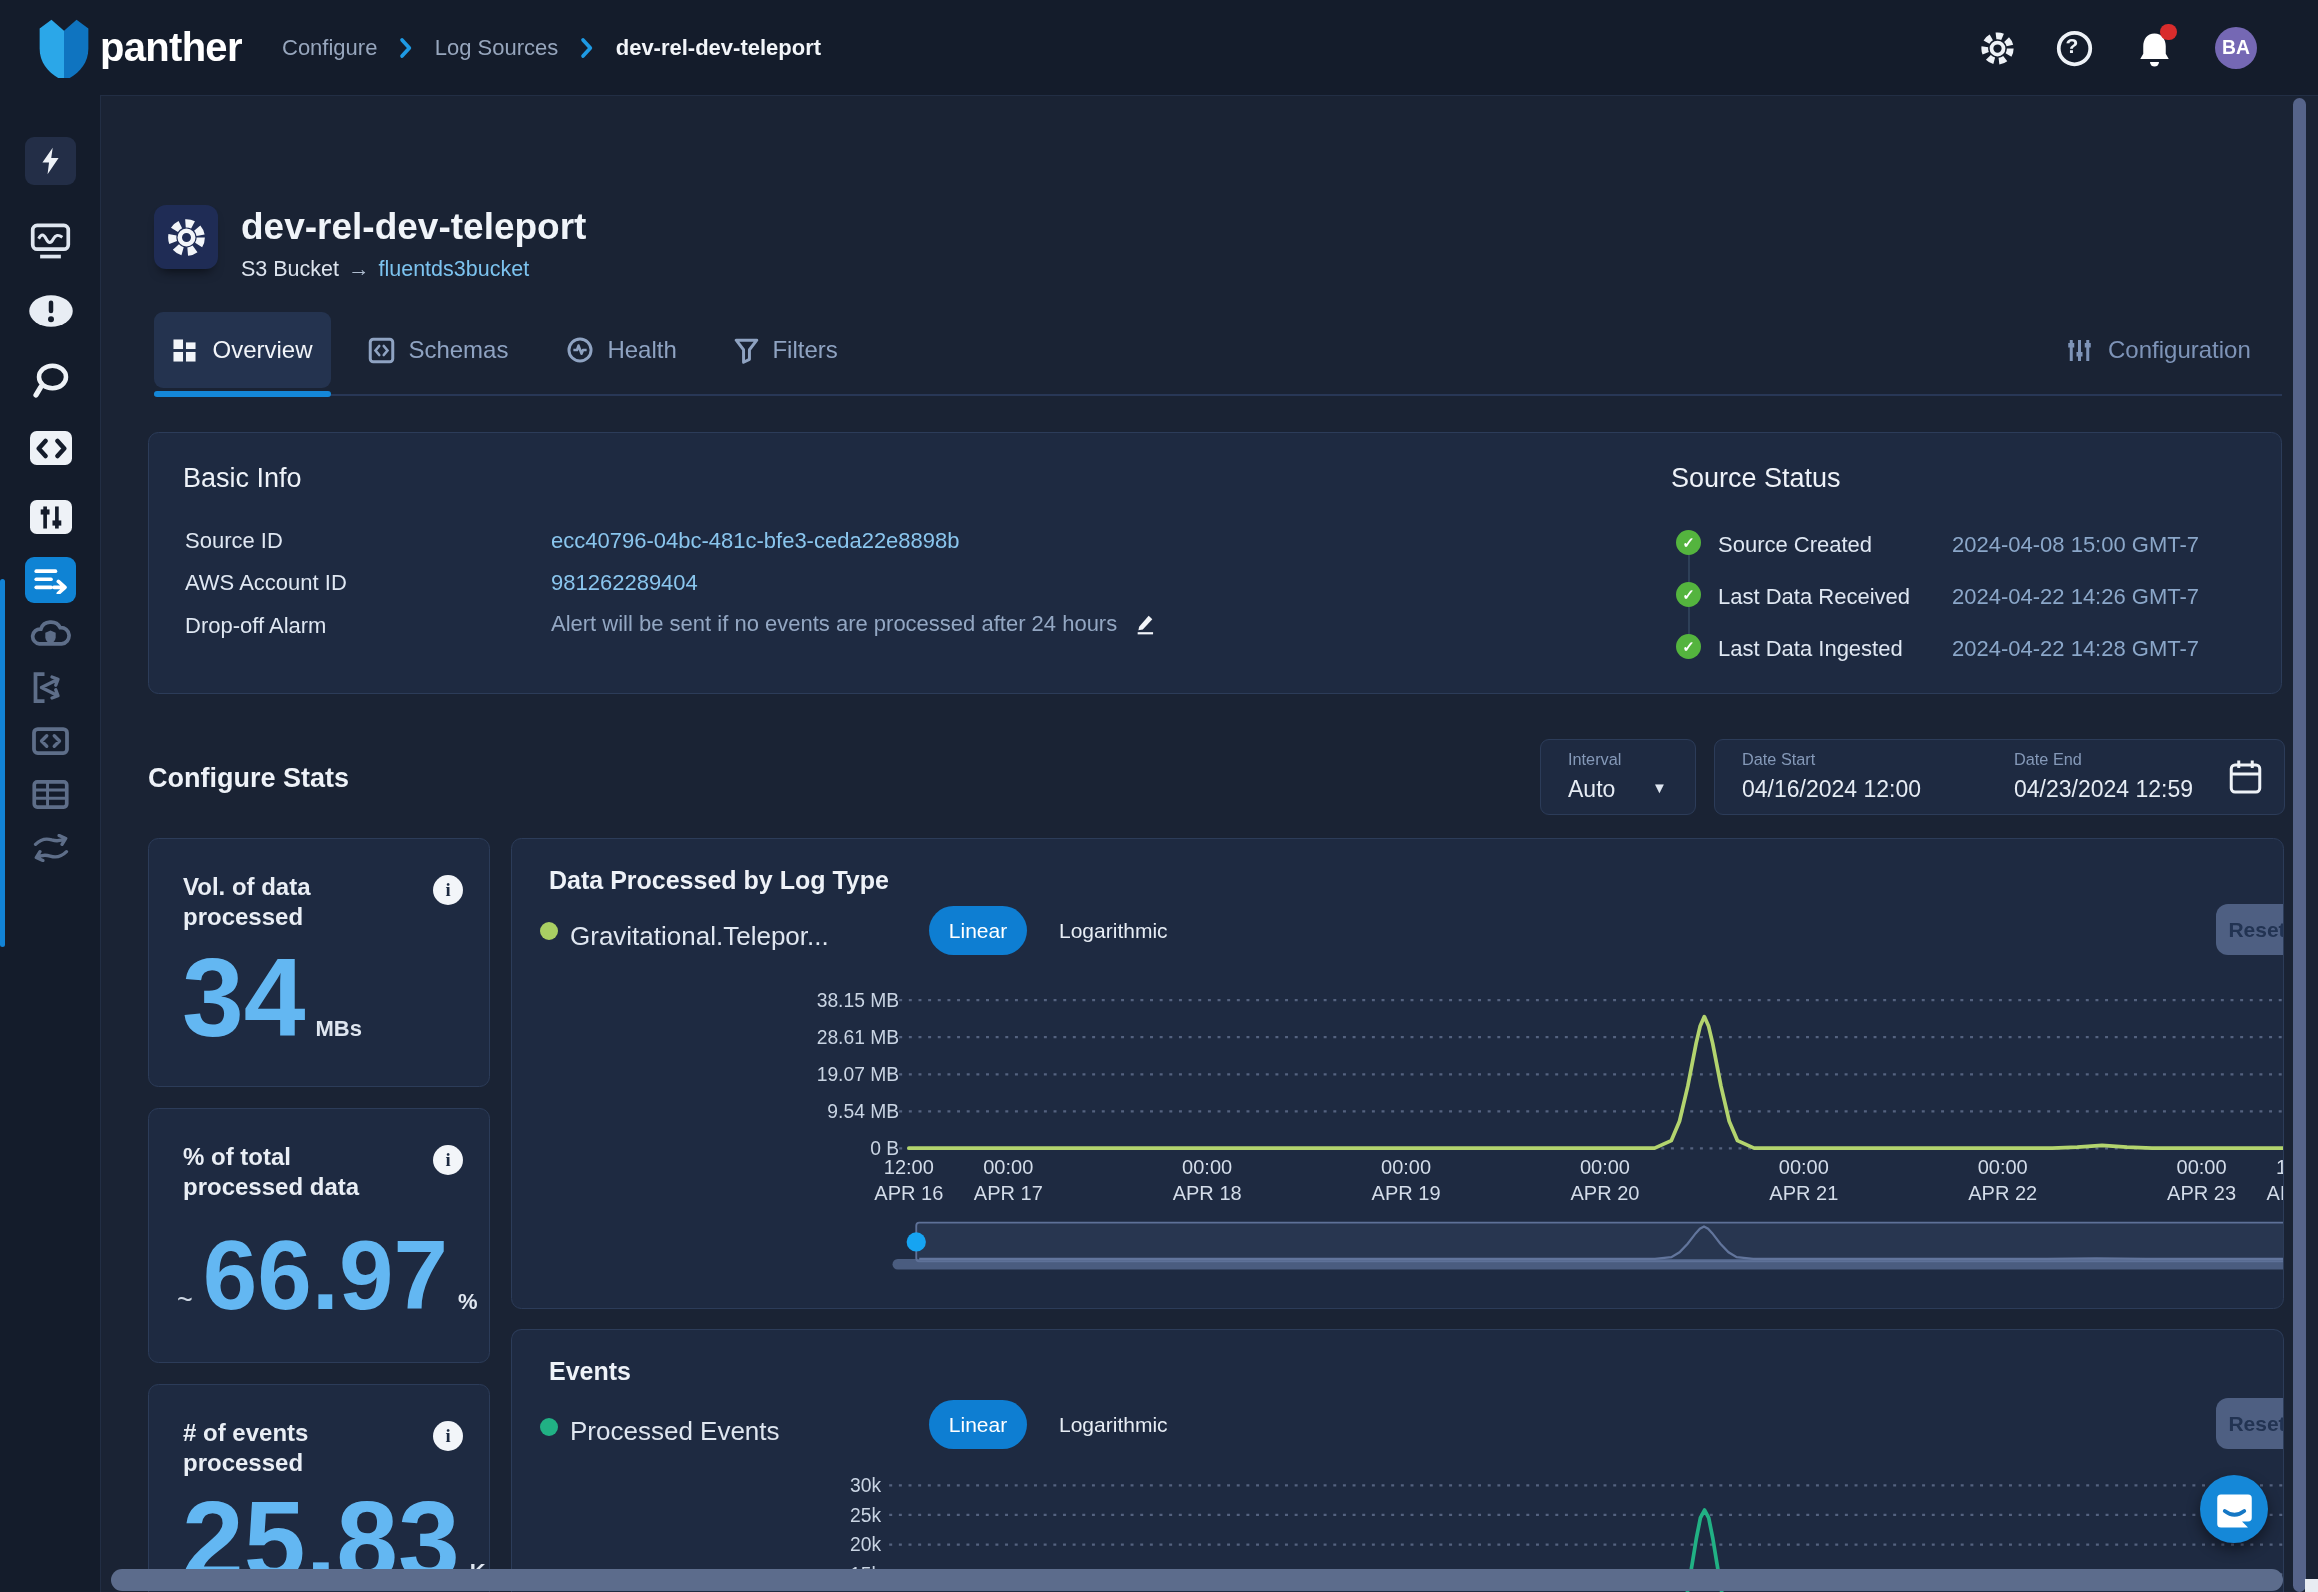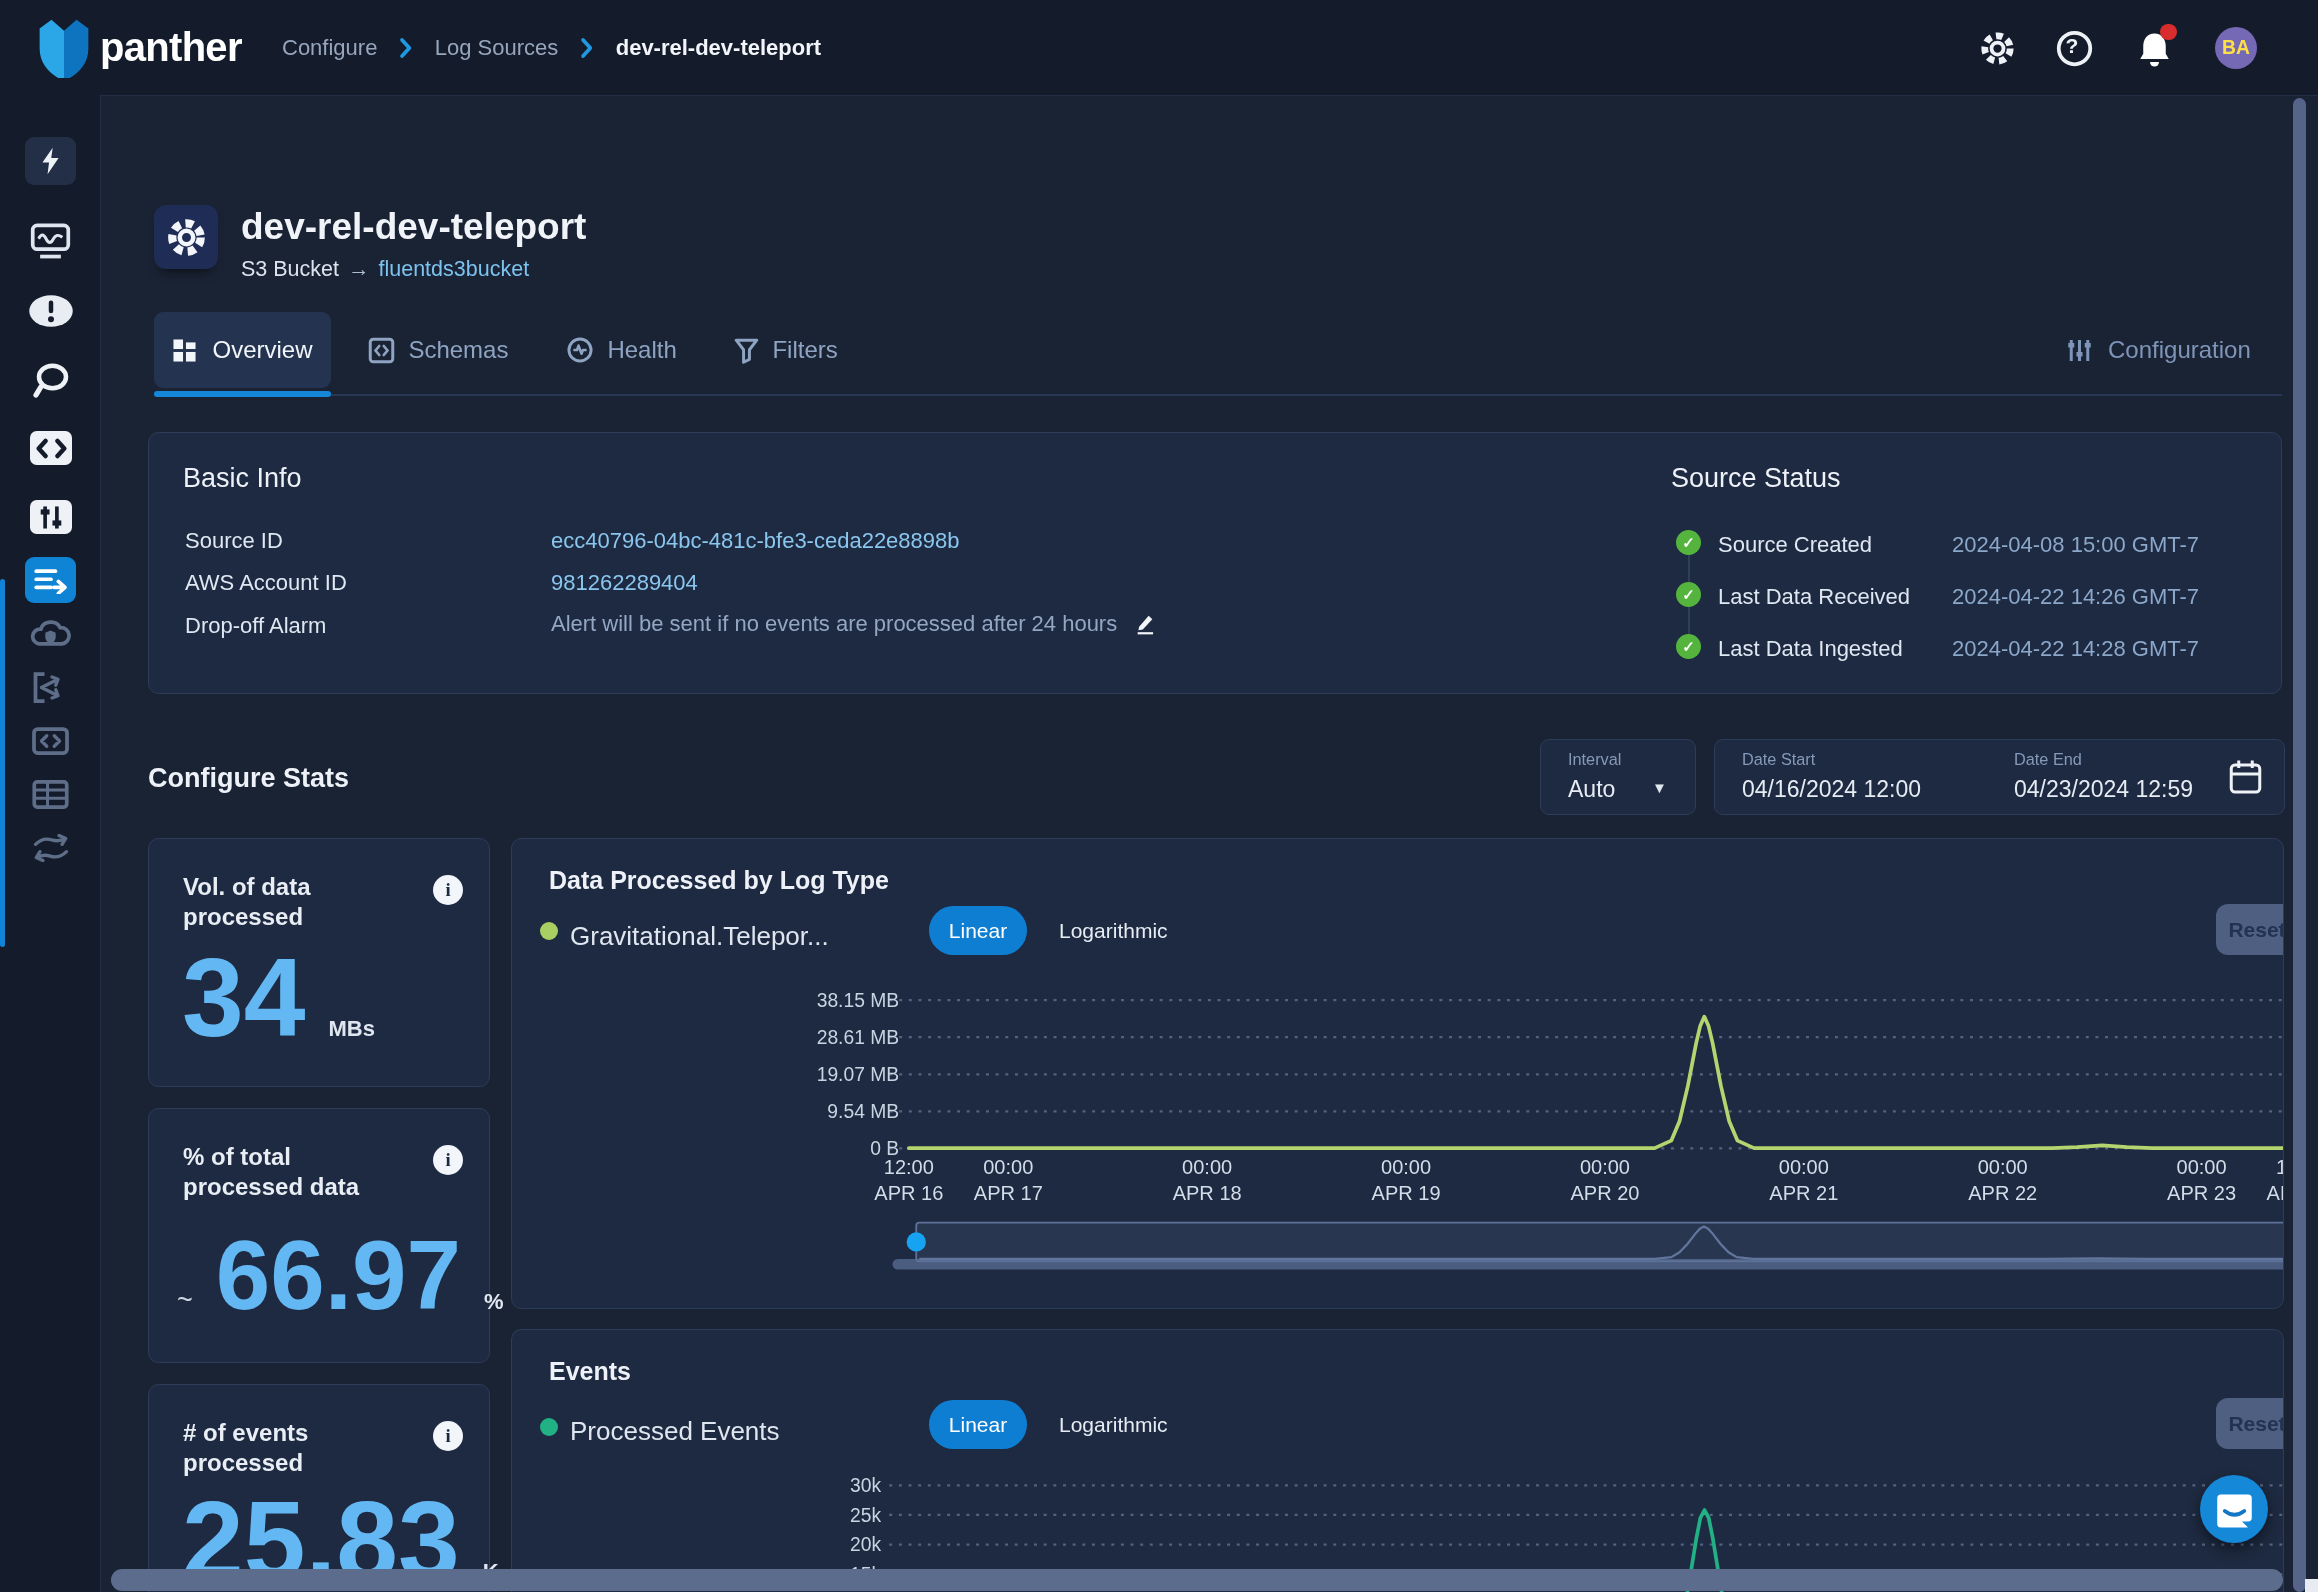--- a/index.html
+++ b/index.html
@@ -7,21 +7,21 @@
        background:#1a2334;font-family:"Liberation Sans",sans-serif;
        -webkit-font-smoothing:antialiased;color:#e7edf5;}
   .abs{position:absolute;}
   
   .topnav{left:0;top:0;width:2319px;height:95px;background:#141c2b;border-bottom:1.5px solid #222e44;}
   .brand-text{left:100px;top:25px;font-size:40px;font-weight:bold;letter-spacing:-0.7px;color:#ffffff;}
   .crumb{font-size:22px;color:#97a6bd;}
   .crumb.bold{color:#f2f5f9;font-weight:bold;}
   .breadcrumb-row{left:282px;top:0;height:95px;display:flex;align-items:center;gap:22px;}
   .nav-ic{width:42px;height:42px;display:flex;align-items:center;justify-content:center;}
-  .avatar{width:42px;height:42px;border-radius:50%;background:#7568b4;display:flex;align-items:center;justify-content:center;font-size:19.3px;font-weight:bold;color:#fde047;}
+  .avatar{width:42px;height:42px;border-radius:50%;background:#7568b4;display:flex;align-items:center;justify-content:center;font-size:19.3px;font-weight:bold;color:#ffffff;}
   .reddot{position:absolute;right:-1.5px;top:-3px;width:16.3px;height:16.3px;border-radius:50%;background:#d92c2c;}
   
   .sidebar{left:0;top:95px;width:100px;height:1497px;background:#141c2b;border-right:1.5px solid #222e44;}
   .side-indicator{left:0;top:484px;width:5.2px;height:368px;background:#1283d6;border-radius:3px;}
   .tile{border-radius:9px;display:flex;align-items:center;justify-content:center;}
   
   .hero-tile{left:154px;top:205px;width:64px;height:64px;border-radius:12px;background:#1f2c55;display:flex;align-items:center;justify-content:center;box-shadow:0 7.4px 10.4px -6px rgba(0,0,0,.6);}
   .page-title{left:241px;top:206px;font-size:37px;font-weight:bold;color:#f0f4f9;}
   .subtitle{left:241px;top:257px;font-size:21.5px;display:flex;gap:9px;}
   .sub-type{color:#dde4ee;}
@@ -46,21 +46,21 @@
   .check{width:25px;height:25px;border-radius:50%;background:#54b43e;display:flex;align-items:center;justify-content:center;color:#fff;font-size:15px;font-weight:bold;}
   
   .tinylabel{font-size:16.3px;color:#8599b8;}
   .ctlvalue{font-size:23px;color:#e6ecf4;}
   
   .stat-title{font-size:24px;font-weight:bold;color:#e9eef5;line-height:1.25;width:230px;}
   .info-pill{width:30px;height:30px;border-radius:50%;background:#f2f5f9;color:#1b2940;display:flex;align-items:center;justify-content:center;font-size:18.6px;font-weight:bold;font-family:"Liberation Serif",serif;}
   .bignum{font-weight:bold;color:#63b7f2;line-height:1;}
   .unit{font-size:22px;font-weight:bold;color:#dfe6f0;}
   .approx{font-size:27px;color:#cdd6e2;}
-  .numrow{display:flex;align-items:baseline;gap:23px;}
+  .numrow{display:flex;align-items:baseline;gap:10px;}
   
   .chart-title{font-size:25px;font-weight:bold;color:#eef2f8;}
   .legend-dot{width:18px;height:18px;border-radius:50%;}
   .dot-green{background:#a9cf63;}
   .dot-teal{background:#21b184;}
   .legend-label{font-size:26px;color:#dfe6f0;}
   .pill{border-radius:24.5px;background:#0e7ed2;color:#fff;font-size:21px;display:flex;align-items:center;justify-content:center;}
   .loglabel{font-size:21px;color:#e6ecf4;}
   .reset-btn{border-radius:12px;background:#4e5f82;color:#223352;font-size:21px;font-weight:bold;display:flex;align-items:center;justify-content:center;}
   .chartcard{overflow:hidden;}

